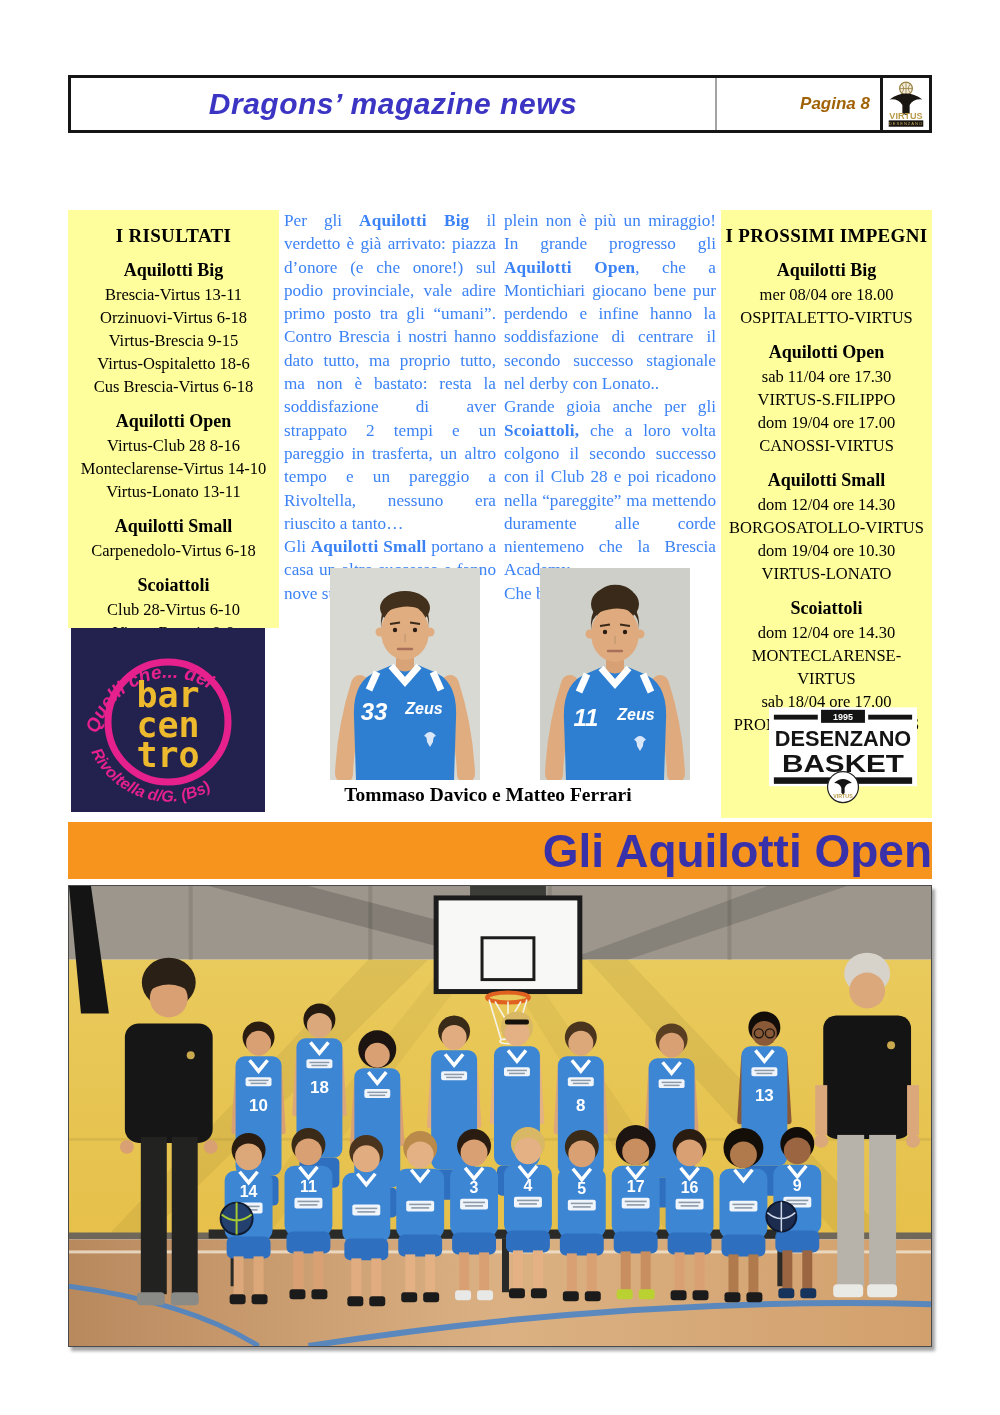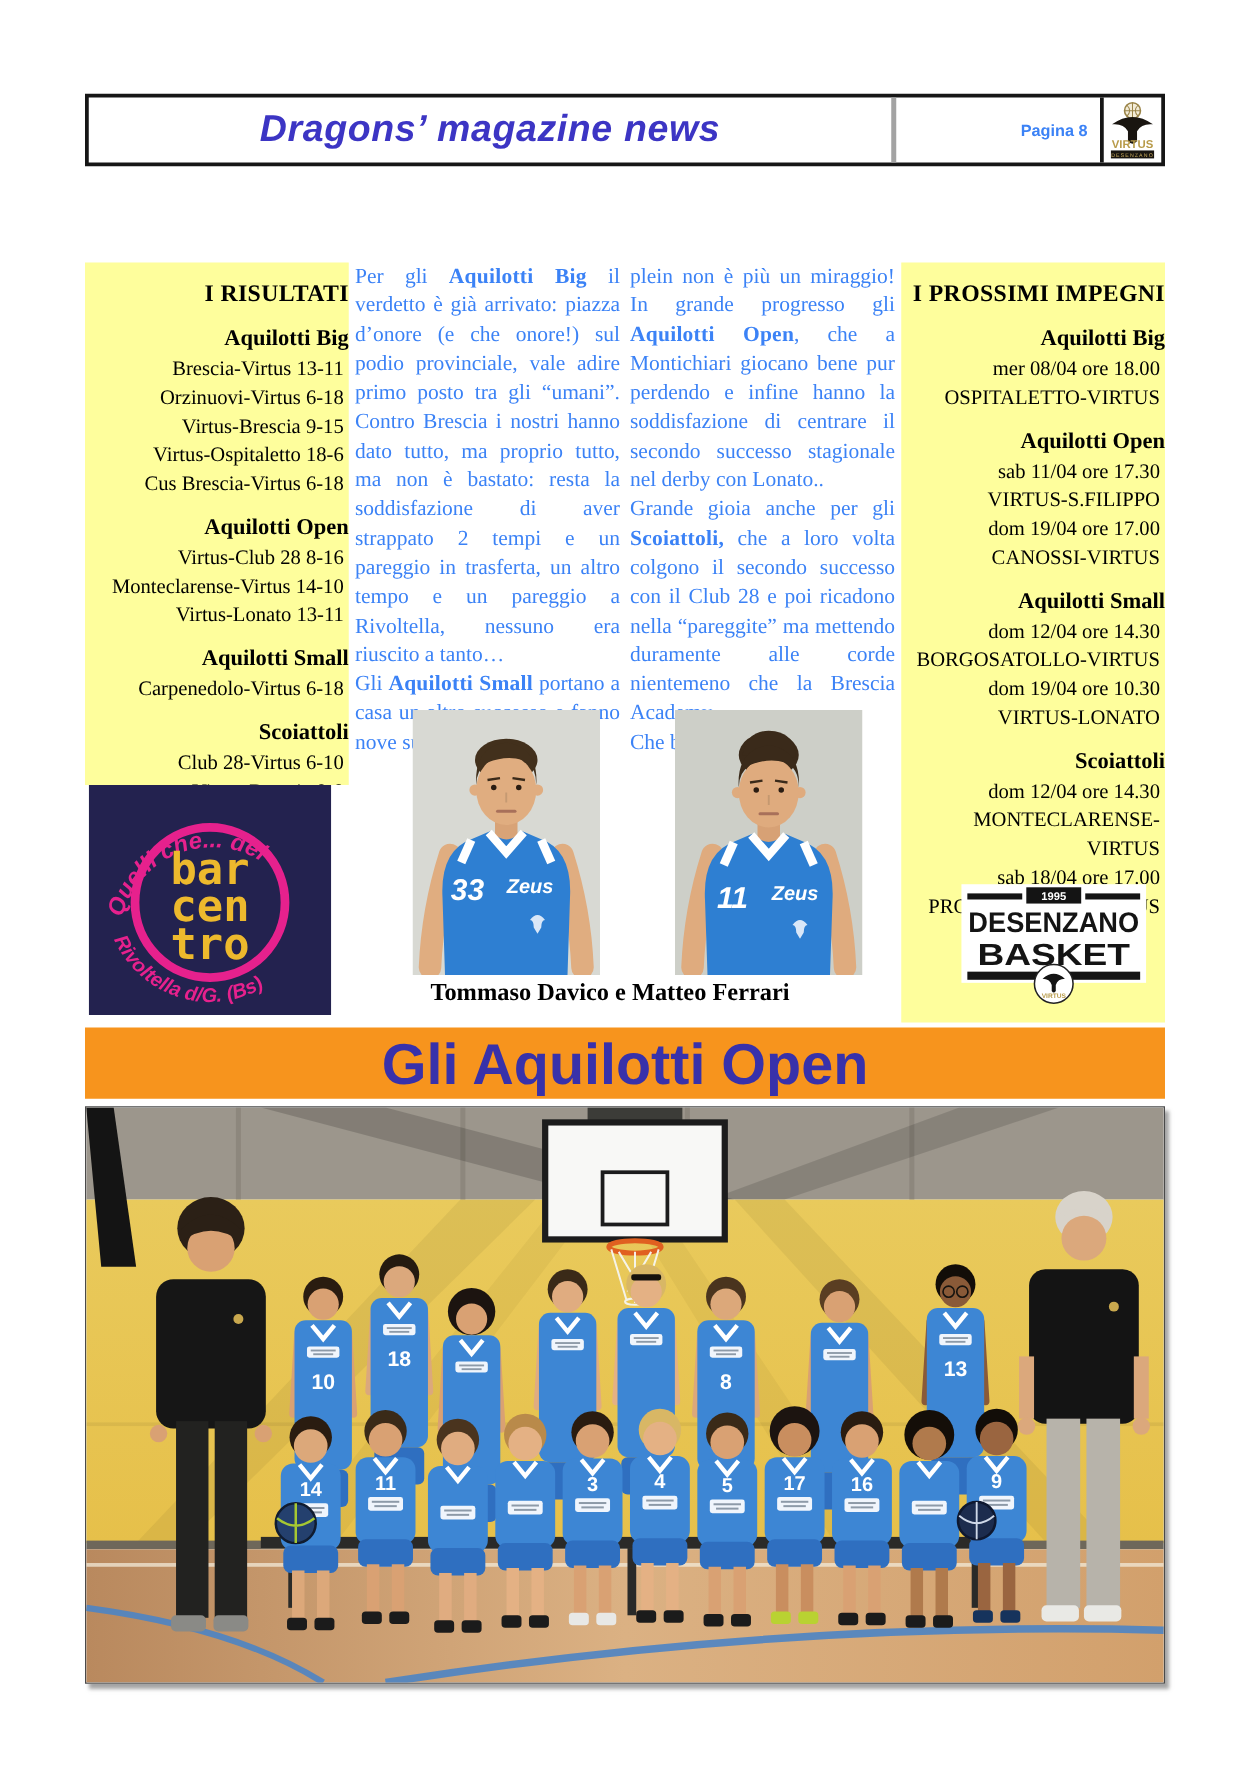--- a/index.html
+++ b/index.html
@@ -3,38 +3,38 @@
 <meta charset="utf-8">
 <style>
   * { box-sizing: border-box; margin: 0; padding: 0; }
   body { background:#ffffff; font-family:"Liberation Serif", serif; }
   .page { position:relative; width:1000px; height:1415px; background:#fff; overflow:hidden; }
 
   
   .header { position:absolute; left:68px; top:75px; width:864px; height:58px;
             border:3px solid #161616; background:#fff; display:flex; }
   .header-title-cell { flex:1; display:flex; align-items:center; justify-content:center;
-            border-right:4px solid #a3a3a3; }
+            border-right:2px solid #a3a3a3; }
   .header-title { font-family:"Liberation Sans", sans-serif; font-style:italic; font-weight:bold;
             font-size:30px; color:#3c35c4; letter-spacing:0.5px; }
   .header-page-cell { width:166px; display:flex; align-items:center; justify-content:flex-end;
             padding-right:10px; border-right:3px solid #161616; }
-  .header-page { font-family:"Liberation Sans", sans-serif; font-weight:bold;
-            font-size:13px; color:#3b82f6; }
+  .header-page { font-family:"Liberation Sans", sans-serif; font-style:italic; font-weight:bold;
+            font-size:17px; color:#a16207; }
   .header-logo-cell { width:46px; display:flex; align-items:center; justify-content:center; }
 
   
   .banner { position:absolute; left:68px; width:864px; background:#F7941D;
             display:flex; align-items:center; justify-content:center; }
   .banner-text { font-family:"Liberation Sans", sans-serif; font-weight:bold; color:#3831aa; }
   #banner1 { top:150px; height:55px; } #banner1 .banner-text { font-size:44px; }
-  #banner2 { top:822px; height:57px; } #banner2 .banner-text { font-size:46px; }
-
-  
-  .side-box { position:absolute; background:#FEFE9C; text-align:right; color:#000; overflow:hidden; }
+  #banner2 { top:822px; height:57px;justify-content:flex-end; } #banner2 .banner-text { font-size:46px; }
+
+  
+  .side-box { position:absolute; background:#FEFE9C; text-align:center; color:#000; overflow:hidden; }
   #results-box  { left:68px;  top:210px; width:211px; height:418px; }
   #fixtures-box { left:721px; top:210px; width:211px; height:608px; }
   .side-title { font-weight:bold; font-size:19px; padding-top:15px; letter-spacing:0.3px; }
   .side-team  { font-weight:bold; font-size:18px; margin-top:13px; margin-bottom:2px; }
   .side-line  { font-size:16.5px; line-height:23px; padding:0 4px; }
 
   
   .article-col { position:absolute; top:209px; width:212px; font-size:17.2px; line-height:23.3px;
                  text-align:justify; color:#3b82f6; }
   #col1 { left:284px; } #col2 { left:504px; }

